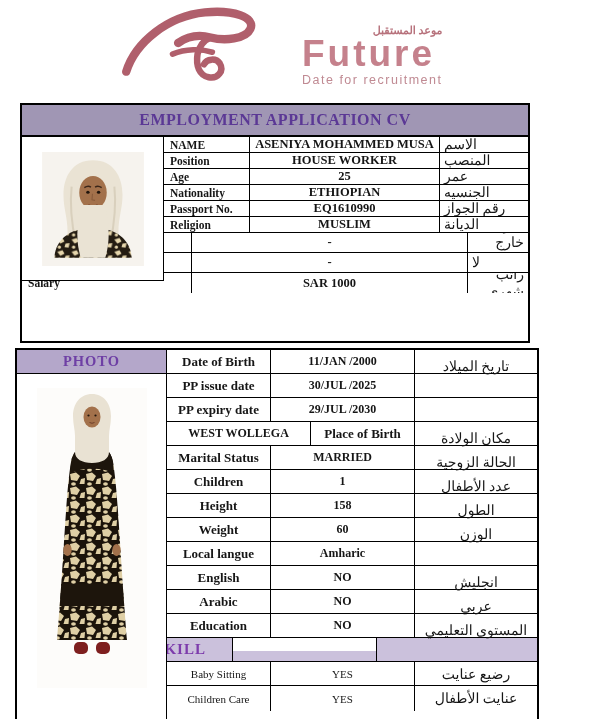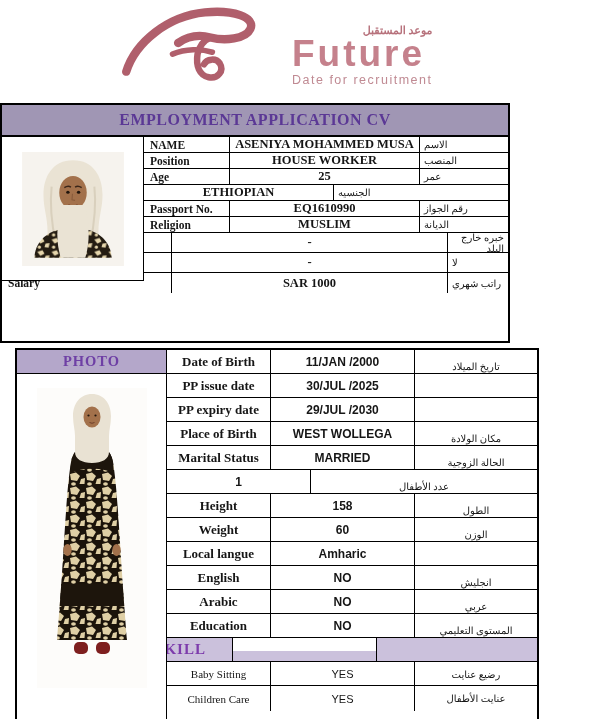--- a/index.html
+++ b/index.html
@@ -15,35 +15,35 @@
   html,body{background:#ffffff;}
   body{
     width:600px;height:719px;position:relative;overflow:hidden;
     font-family:"Liberation Serif", serif;color:#161616;
   }
 
   
   .logo{position:absolute;left:108px;top:4px;width:345px;height:90px;display:flex;align-items:center;}
   .logo-mark{width:180px;height:88px;flex:none;}
   .logo-mark svg{width:100%;height:100%;}
-  .logo-textblock{margin-left:4px;padding-top:14px;}
+  .logo-textblock{margin-left:14px;padding-top:14px;}
   .logo-arabic{color:#b7727c;font-size:11px;font-weight:bold;text-align:right;direction:rtl;line-height:1;}
   .logo-brand{color:#c5818c;font-size:37px;line-height:0.95;letter-spacing:3px;font-family:Liberation Sans, sans-serif;font-weight:bold;}
   .logo-tagline{color:#c08a93;font-size:12.5px;letter-spacing:1.5px;font-family:"Liberation Sans",sans-serif;margin-top:1px;}
 
   
   .row{display:flex;border-bottom:1px solid #000;}
   .cell{border-right:1px solid #000;display:flex;align-items:center;overflow:hidden;}
   .cell:last-child{border-right:none;}
   .lbl{font-weight:bold;font-size:11.5px;padding-left:6px;}
   .val{justify-content:center;font-weight:bold;font-size:12.5px;}
-  .ar{direction:rtl;font-size:10px;padding-right:4px;justify-content:flex-start;}
+  .ar{direction:rtl;font-size:14px;padding-right:4px;justify-content:flex-start;}
 
   
-  .t1{position:absolute;left:0;top:103px;width:510px;height:240px;border:2px solid #000;background:#fff;}
+  .t1{position:absolute;left:20px;top:103px;width:510px;height:240px;border:2px solid #000;background:#fff;}
   .t1-header{height:32px;background:var(--header-bg);border-bottom:2px solid #000;
     display:flex;align-items:center;justify-content:center;
     color:var(--header-text);font-weight:bold;font-size:16px;letter-spacing:0.5px;}
   .t1-main{position:relative;margin-left:142px;}
   .t1-photo{position:absolute;left:0;top:32px;width:142px;height:144px;border-right:1px solid #000;border-bottom:1px solid #000;
     display:flex;align-items:center;justify-content:center;background:#fff;}
   .t1-main .row{height:16px;}
   .t1-main .lbl{width:86px;}
   .t1-main .val{width:190px;}
   .t1-main .ar{flex:1;justify-content:flex-end;padding-left:4px;}
@@ -56,21 +56,21 @@
   
   .t2{position:absolute;left:15px;top:348px;width:524px;height:386px;border:2px solid #000;background:#fff;}
   .t2-photo{position:absolute;left:0;top:0;width:150px;height:100%;border-right:1px solid #000;background:#fff;}
   .t2-photo-header{height:24px;background:var(--photo-header-bg);border-bottom:1.5px solid #000;
     display:flex;align-items:center;justify-content:center;
     color:var(--photo-header-text);font-weight:bold;font-size:14.5px;letter-spacing:1px;}
   .t2-photo-body{height:calc(100% - 24px);display:flex;align-items:flex-start;justify-content:center;padding-top:14px;}
   .t2-rows{margin-left:150px;}
   .t2-rows .row{height:24px;}
   .t2-rows .lbl{width:104px;justify-content:center;padding-left:0;font-size:13px;}
-  .t2-rows .val{width:144px;font-family:Liberation Sans, sans-serif;font-size:12px;}
+  .t2-rows .val{width:144px;font-family:Liberation Serif, serif;font-size:12px;}
   .t2-rows .ar{flex:1;justify-content:center;padding:16px 4px;}
   .skill-row{height:24px;display:flex;border-bottom:1px solid #000;background:var(--skill-bg);}
   .skill-row .skill-lbl{width:104px;border-right:1px solid #000;display:flex;align-items:center;justify-content:center;
     color:var(--skill-text);font-weight:bold;font-size:15px;letter-spacing:1px;}
   .skill-row .skill-mid{width:144px;border-right:1px solid #000;position:relative;}
   .skill-row .skill-mid .whitebox{position:absolute;left:0;top:0;width:100%;height:13px;background:#fff;}
   .skill-row .skill-ar{flex:1;}
   .t2-skillrows .row{height:24px;font-size:11px;}
   .t2-skillrows .row:last-child{height:25px;border-bottom:none;}
   .t2-skillrows .lbl{width:104px;justify-content:center;padding-left:0;font-weight:normal;font-size:11px;}
@@ -138,20 +138,21 @@
         <div class="cell ar">المنصب</div>
       </div>
 
       <div class="row">
         <div class="cell lbl">Age</div>
         <div class="cell val">25</div>
         <div class="cell ar">عمر</div>
       </div>
 
       <div class="row">
+        <div class="cell lbl">Nationality</div>
         <div class="cell val">ETHIOPIAN</div>
         <div class="cell ar">الجنسيه</div>
       </div>
 
       <div class="row">
         <div class="cell lbl">Passport No.</div>
         <div class="cell val">EQ1610990</div>
         <div class="cell ar">رقم الجواز</div>
       </div>
 
@@ -232,32 +233,33 @@
         <div class="cell ar"></div>
       </div>
 
       <div class="row">
         <div class="cell lbl">PP expiry date</div>
         <div class="cell val">29/JUL /2030</div>
         <div class="cell ar"></div>
       </div>
 
       <div class="row">
+        <div class="cell val">WEST WOLLEGA</div>
         <div class="cell lbl">Place of Birth</div>
-        <div class="cell val">WEST WOLLEGA</div>
         <div class="cell ar">مكان الولادة</div>
       </div>
 
       <div class="row">
         <div class="cell lbl">Marital Status</div>
         <div class="cell val">MARRIED</div>
         <div class="cell ar">الحالة الزوجية</div>
       </div>
 
       <div class="row">
+        <div class="cell lbl">Children</div>
         <div class="cell val">1</div>
         <div class="cell ar">عدد الأطفال</div>
       </div>
 
       <div class="row">
         <div class="cell lbl">Height</div>
         <div class="cell val">158</div>
         <div class="cell ar">الطول</div>
       </div>
 

